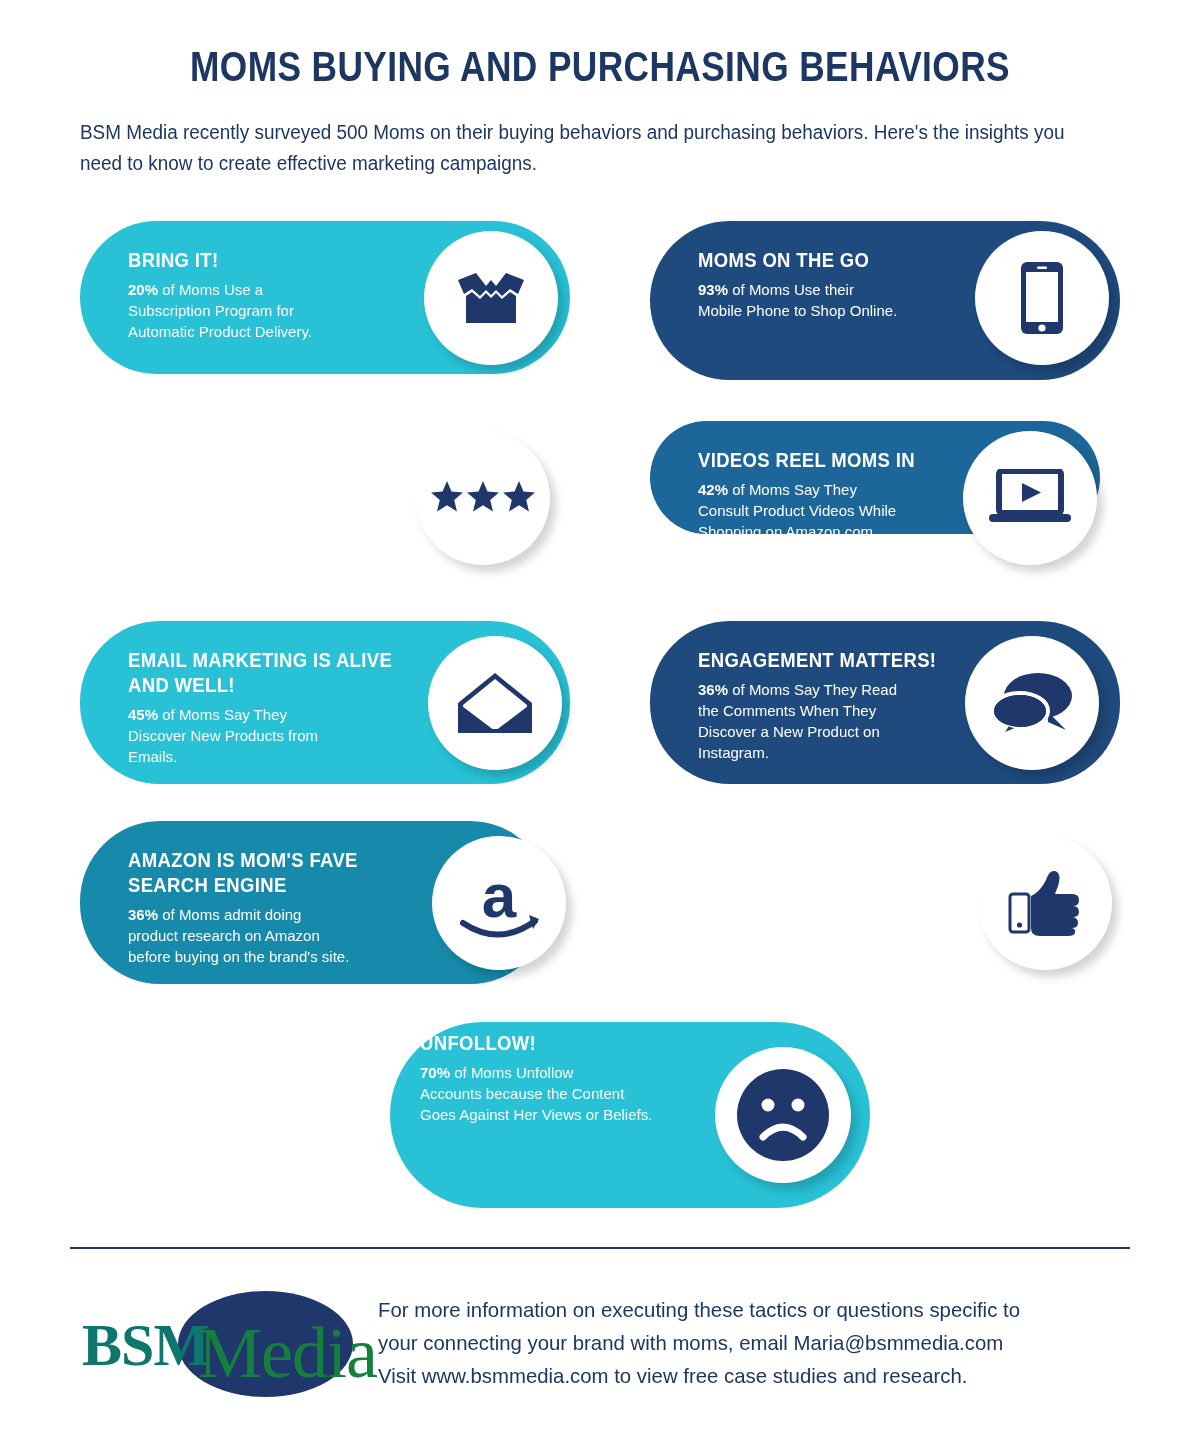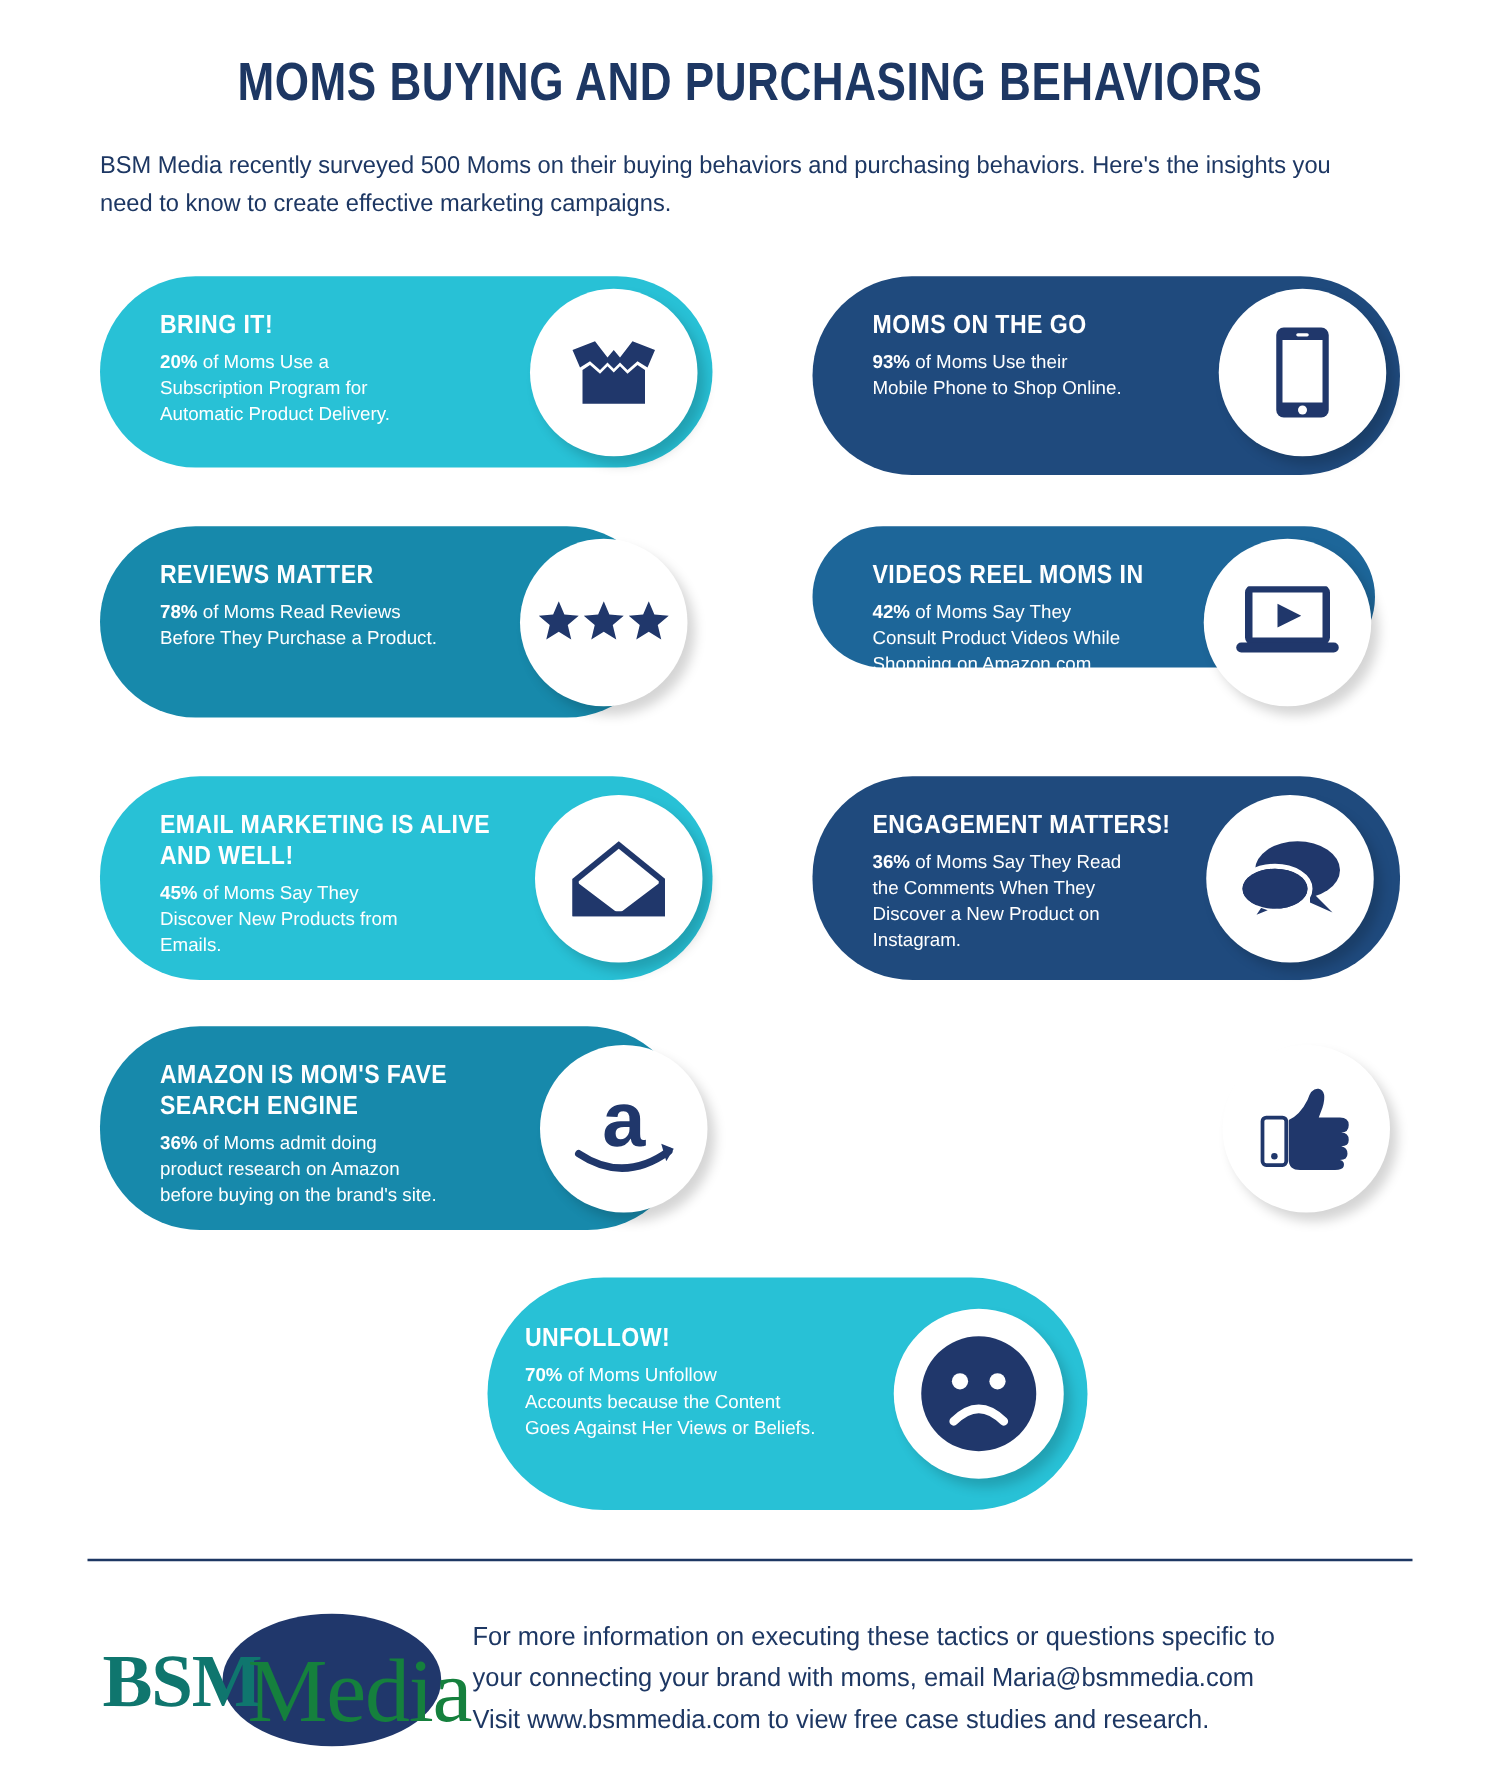--- a/index.html
+++ b/index.html
@@ -91,21 +91,21 @@
   
   .bottom-card {
     position: absolute;
     left: 390px;
     top: 1022px;
     width: 480px;
     height: 186px;
     border-radius: 93px;
     background: #28c1d6;
   }
-  .bottom-card .card-inner { padding: 36px 30px 20px 30px; }
+  .bottom-card .card-inner { padding: 8px 30px 20px 30px; }
   .bottom-card .card-body { max-width: 330px; }
 
   
   .divider {
     position: absolute;
     left: 70px; right: 70px;
     top: 1247px;
     height: 2px;
     background: #1d3763;
   }
@@ -196,27 +196,20 @@
   </div>
   <div class="badge" style="left:975px; top:24px; width:134px; height:134px;">
     <svg width="46" height="76" viewBox="0 0 46 76">
       <rect x="2" y="2" width="42" height="72" rx="6" fill="#20376b"></rect>
       <rect x="7" y="12" width="32" height="50" fill="#ffffff"></rect>
       <rect x="18" y="6.5" width="10" height="2.6" rx="1.3" fill="#ffffff"></rect>
       <circle cx="23" cy="68" r="3.6" fill="#ffffff"></circle>
     </svg>
   </div>
 
-  <div class="card" id="card2" style="left:80px; top:214px; width:450px; height:153px; background:#1789ab;">
-    <div class="card-inner">
-      <div class="card-title">REVIEWS MATTER</div>
-      <div class="card-body" style="max-width:360px;"><b>78%</b><span> of Moms Read Reviews
-Before They Purchase a Product.</span></div>
-    </div>
-  </div>
   <div class="badge" style="left:416px; top:224px; width:134px; height:134px;">
     <svg width="106" height="34" viewBox="0 0 106 34">
       <path d="M17 0 L21.5 10.6 L33 11.5 L24.2 19 L27 30.5 L17 24.3 L7 30.5 L9.8 19 L1 11.5 L12.5 10.6 Z" fill="#20376b"></path>
       <path d="M53 0 L57.5 10.6 L69 11.5 L60.2 19 L63 30.5 L53 24.3 L43 30.5 L45.8 19 L37 11.5 L48.5 10.6 Z" fill="#20376b"></path>
       <path d="M89 0 L93.5 10.6 L105 11.5 L96.2 19 L99 30.5 L89 24.3 L79 30.5 L81.8 19 L73 11.5 L84.5 10.6 Z" fill="#20376b"></path>
     </svg>
   </div>
 
   <div class="card" id="card3" style="left:650px; top:214px; width:450px; height:113px; background:#1d6699;">
     <div class="card-inner">

